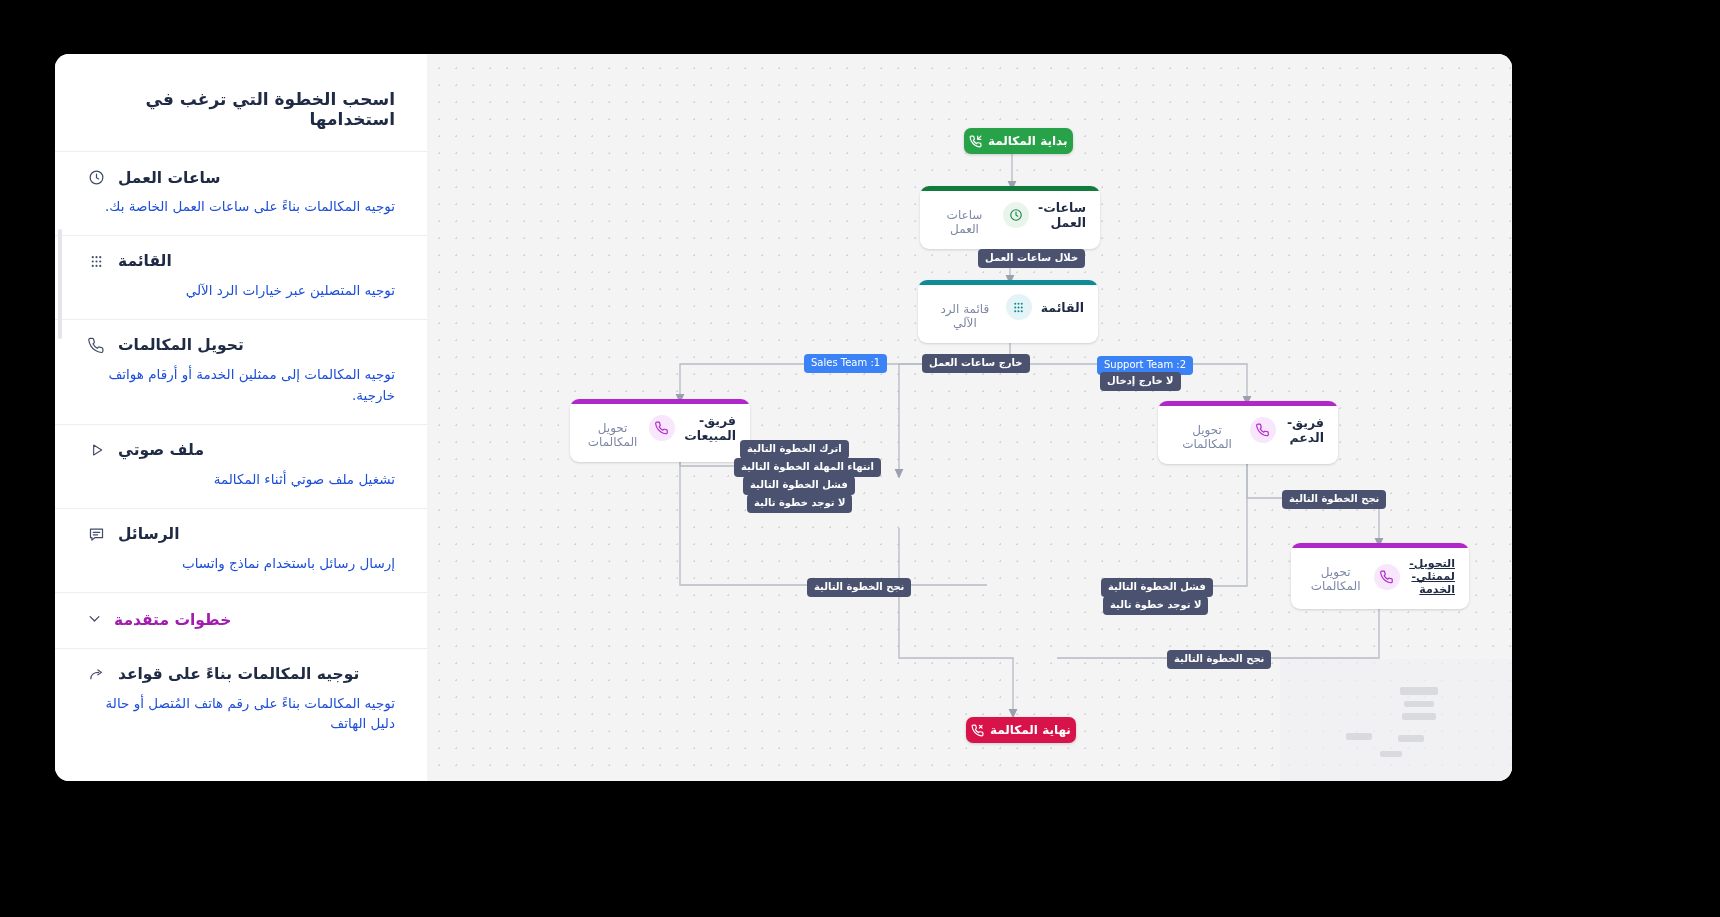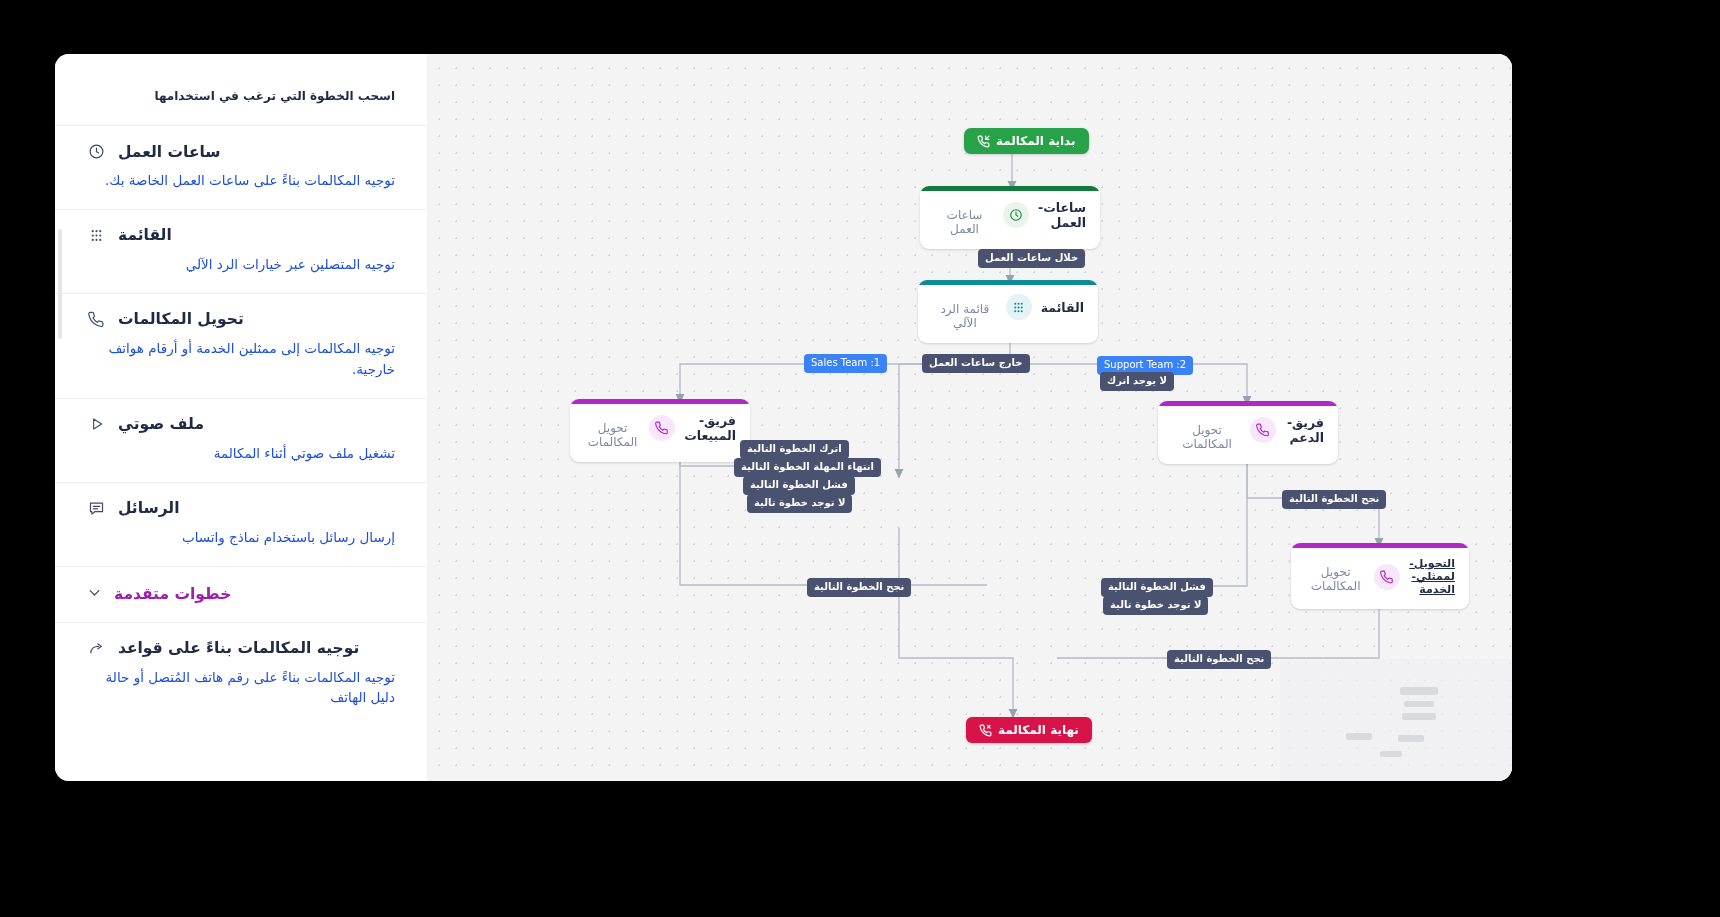--- a/index.html
+++ b/index.html
@@ -54,26 +54,26 @@
   .node .ttl { font-size: 12.5px; font-weight: 700; color: #1f2a44; letter-spacing: .1px; }
   .node .sub { font-size: 12px; color: #7d87a4; margin-top: 8px; width: 100%; text-align: center; padding-right: 8px;}
 
   
   .pill {
     position: absolute;
     border-radius: 7px;
     color: #fff;
     font-size: 12px; font-weight: 700;
     display: flex; align-items: center; gap: 6px;
-    padding: 6px 13px;
+    padding: 6px 5px;
     direction: rtl;
     box-shadow: 0 1px 3px rgba(16,24,40,.18);
   }
   .pill.start { background: #27a248; }
-  .pill.end   { background: #d8134a; border-radius: 6px; }
+  .pill.end   { background: #d8134a; }
 
   
   .elabel {
     position: absolute;
     font-size: 10px;
     font-weight: 600;
     color: #ffffff;
     background: #4b5270;
     border-radius: 4px;
     padding: 3px 7px;
@@ -96,21 +96,21 @@
 
   
   #panel {
     width: 372px; height: 727px;
     background: #ffffff;
     direction: rtl;
     overflow: hidden;
     position: relative;
   }
   #panel-title {
-    font-size: 12px; font-weight: 700; color: #1f2a44;
+    font-size: 17px; font-weight: 700; color: #1f2a44;
     padding: 35px 32px 22px 32px;
     text-align: right;
   }
   .sep { height: 1px; background: #eceef2; margin: 0 0px; }
   .pitem {
     padding: 16px 32px 18px 32px;
     display: flex; flex-direction: column; gap: 9px;
   }
   .pitem .head {
     display: flex; flex-direction: row-reverse; align-items: center;
@@ -262,21 +262,21 @@
           <span class="ttl" style="font-size:11px;text-decoration:underline;">التحويل-لممثلي-الخدمة</span>
         </div>
         <div class="sub">تحويل المكالمات</div>
       </div>
     </div>
 
     <div class="elabel" style="left:551px; top:195px;">خلال ساعات العمل</div>
     <div class="elabel" style="left:495px; top:300px;">خارج ساعات العمل</div>
     <div class="elabel blue" style="left:377px; top:300px;">Sales Team :1</div>
     <div class="elabel blue" style="left:670px; top:302px;">Support Team :2</div>
-    <div class="elabel" style="left:673px; top:318px;">لا يوجد اترك</div>
+    <div class="elabel" style="left:673px; top:318px;">لا خارج إدخال</div>
 
     <div class="elabel" style="left:313px; top:386px;">اترك الخطوة التالية</div>
     <div class="elabel" style="left:307px; top:404px;">انتهاء المهلة الخطوة التالية</div>
     <div class="elabel" style="left:316px; top:422px;">فشل الخطوة التالية</div>
     <div class="elabel" style="left:320px; top:440px;">لا توجد خطوة تالية</div>
 
     <div class="elabel" style="left:380px; top:524px;">نجح الخطوة التالية</div>
     <div class="elabel" style="left:855px; top:436px;">نجح الخطوة التالية</div>
     <div class="elabel" style="left:674px; top:524px;">فشل الخطوة التالية</div>
     <div class="elabel" style="left:676px; top:542px;">لا توجد خطوة تالية</div>

